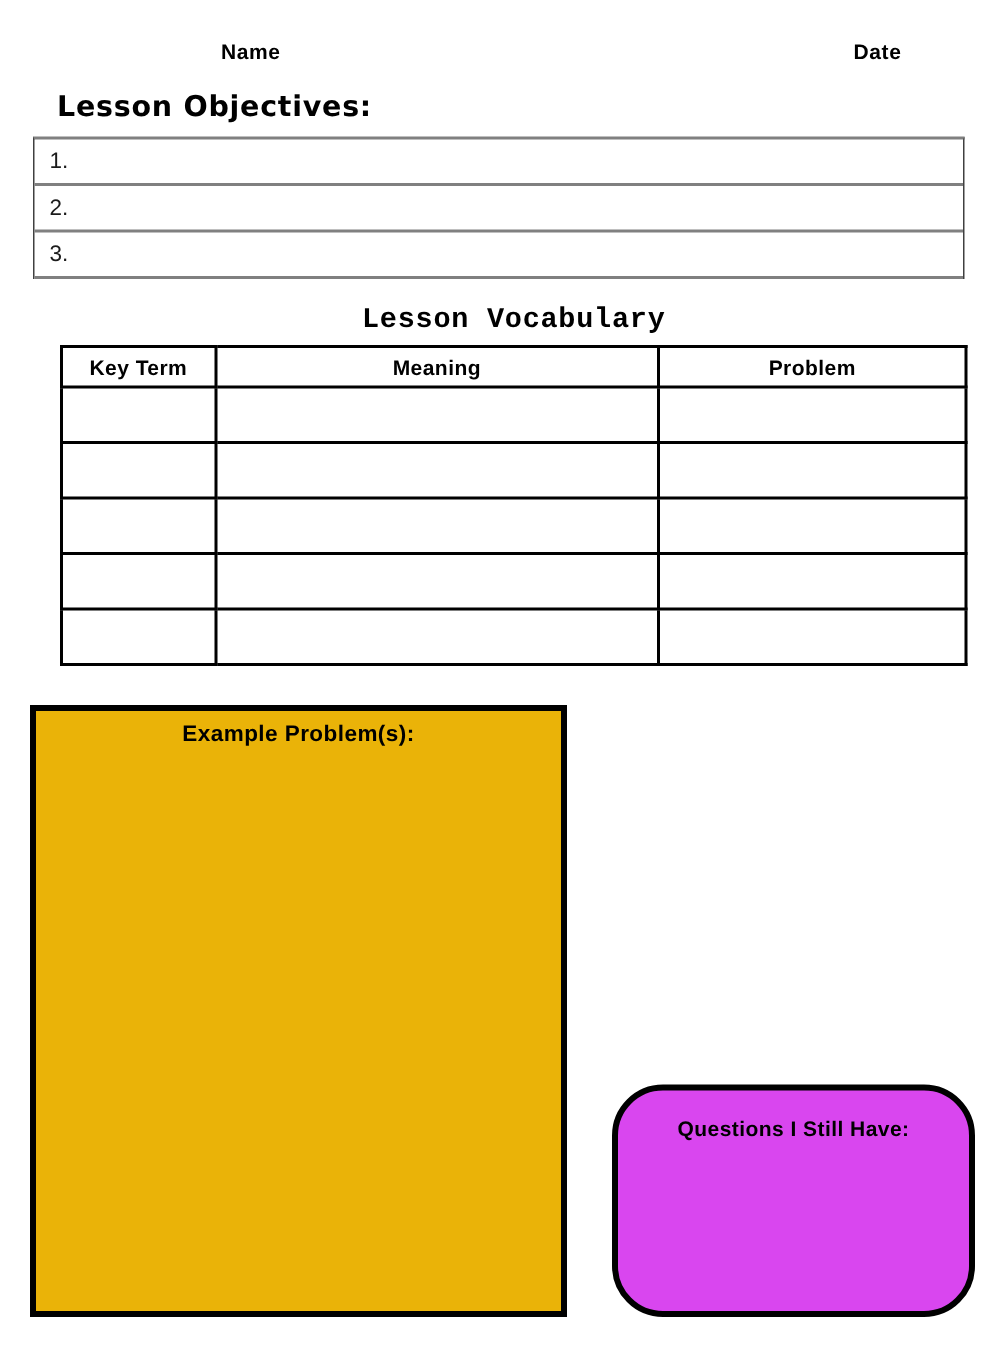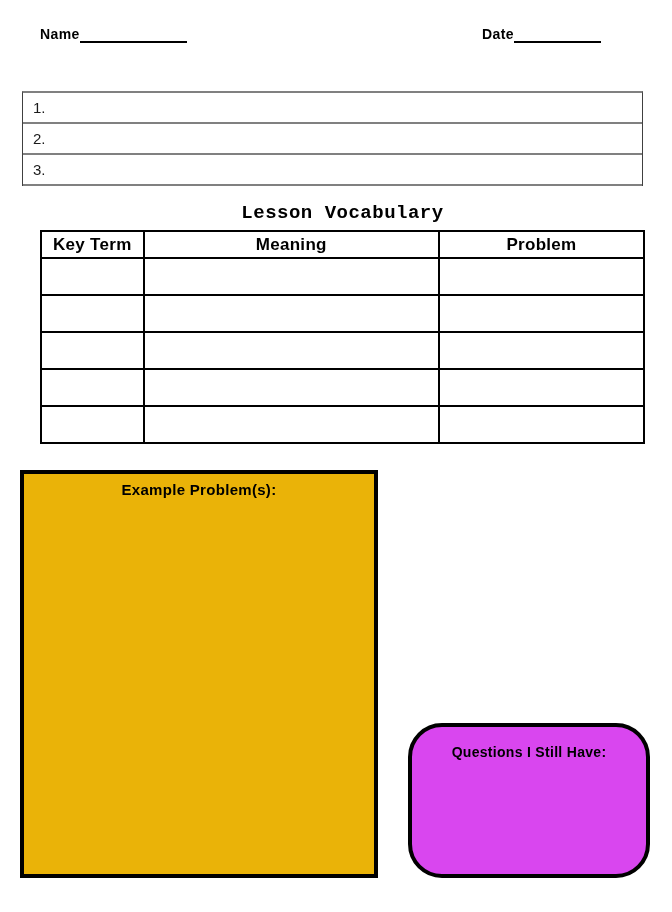--- a/index.html
+++ b/index.html
@@ -15,20 +15,21 @@
     overflow: hidden;
   }
 
   
   .hfield {
     position: absolute;
     top: 26px;
     height: 17px;
     display: flex;
     align-items: flex-end;
+    flex-direction: column;
   }
   .hfield-name  { left: 40px;  width: 147px; }
   .hfield-title { left: 202px; width: 263px; }
   .hfield-date  { left: 482px; width: 119px; }
   .hlabel {
     font-weight: bold;
     font-size: 14px;
     letter-spacing: 0.4px;
     line-height: 17px;
     white-space: nowrap;
@@ -90,21 +91,21 @@
     width: 605px;
     border-collapse: collapse;
     table-layout: fixed;
     background: #ffffff;
   }
   .vocab-table th, .vocab-table td {
     border: 2px solid #000000;
   }
   .vocab-table th {
     height: 27px;
-    font-size: 17px;
+    font-size: 14px;
     font-weight: bold;
     text-align: center;
     letter-spacing: 0.3px;
   }
   .vocab-table td { height: 37px; }
   .col-keyterm { width: 17%; }
   .col-meaning { width: 49%; }
   .col-example { width: 34%; }
 
   
@@ -155,20 +156,21 @@
 
   <div class="hfield hfield-name">
     <span class="hlabel">Name</span>
     <span class="hline"></span>
   </div>
   <div class="hfield hfield-date">
     <span class="hlabel">Date</span>
     <span class="hline"></span>
   </div>
 
+  <div class="obj-heading">Lesson Objectives:</div>
   <div class="obj-table">
     <div class="obj-row">
       <span class="obj-num">1.</span>
     </div>
     <div class="obj-row">
       <span class="obj-num">2.</span>
     </div>
     <div class="obj-row">
       <span class="obj-num">3.</span>
     </div>

